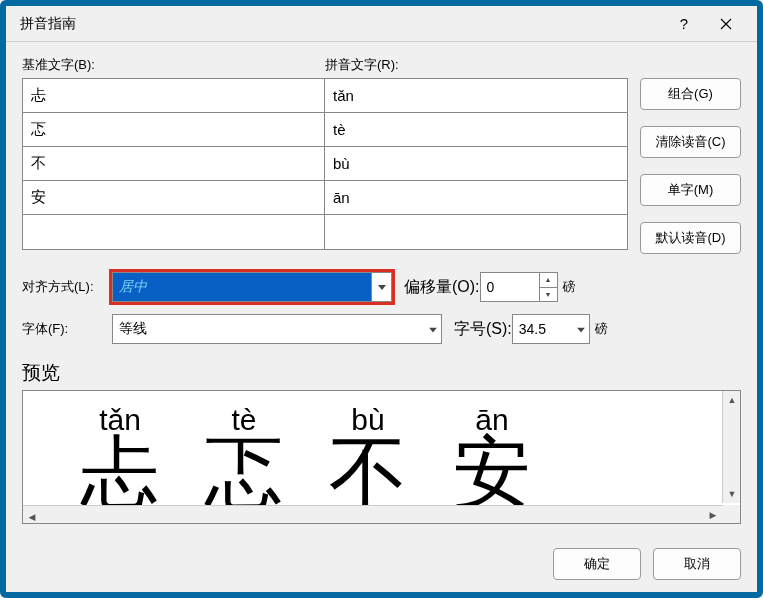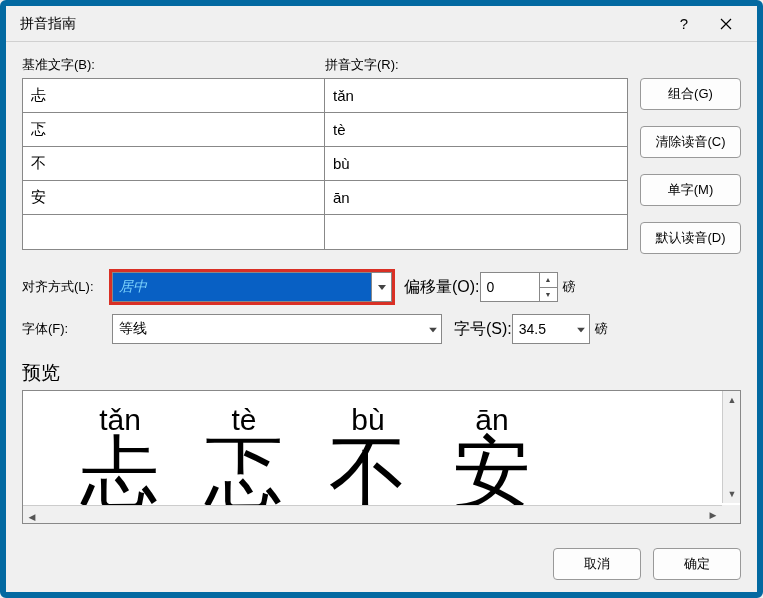--- a/index.html
+++ b/index.html
@@ -450,16 +450,16 @@
         <div class="scrollbar-h">
           <div class="sb-btn">◀</div>
           <div class="sb-btn">▶</div>
         </div>
         <div class="scrollbar-corner"></div>
       </div>
     </div>
   </div>
 
   <div class="bottom-buttons">
+    <button class="dlg-btn">确定</button>
     <button class="dlg-btn">取消</button>
-    <button class="dlg-btn">确定</button>
   </div>
 </div>
 
 </body></html>

